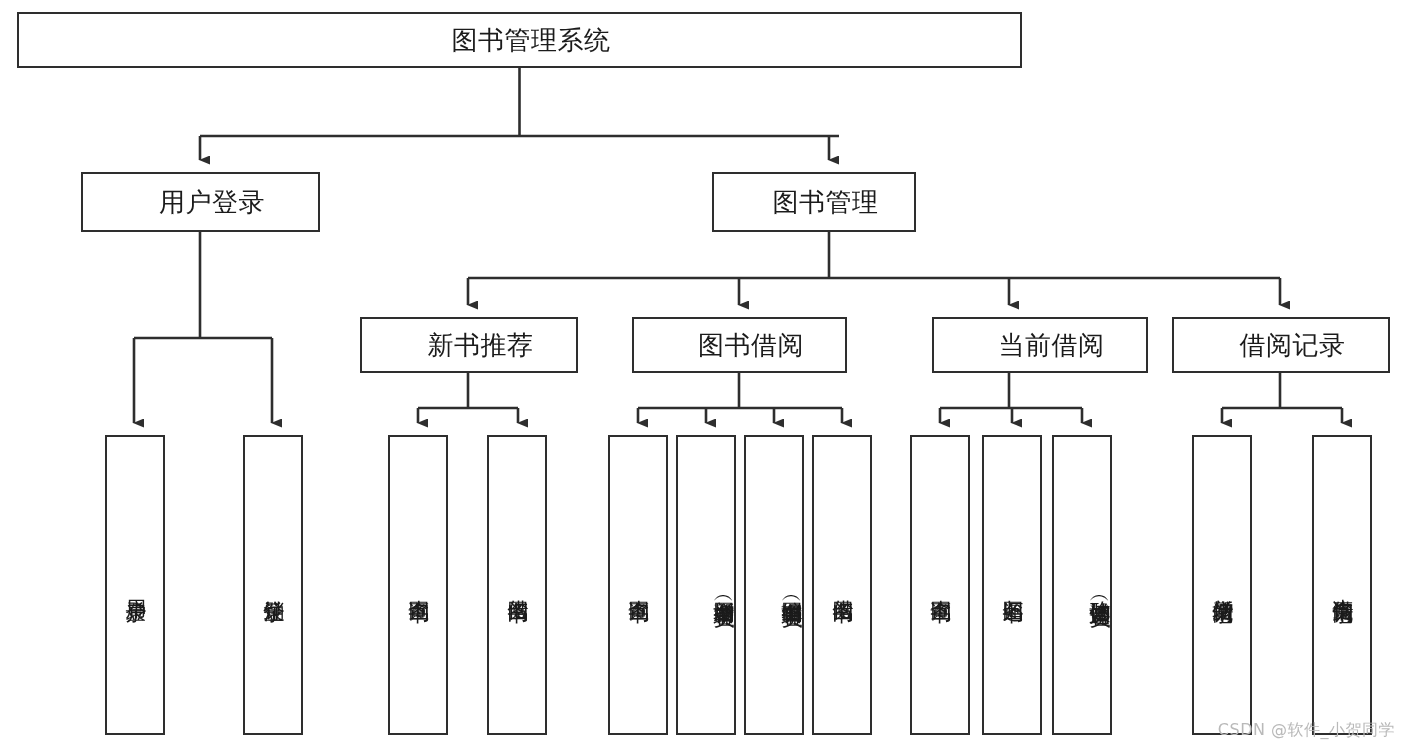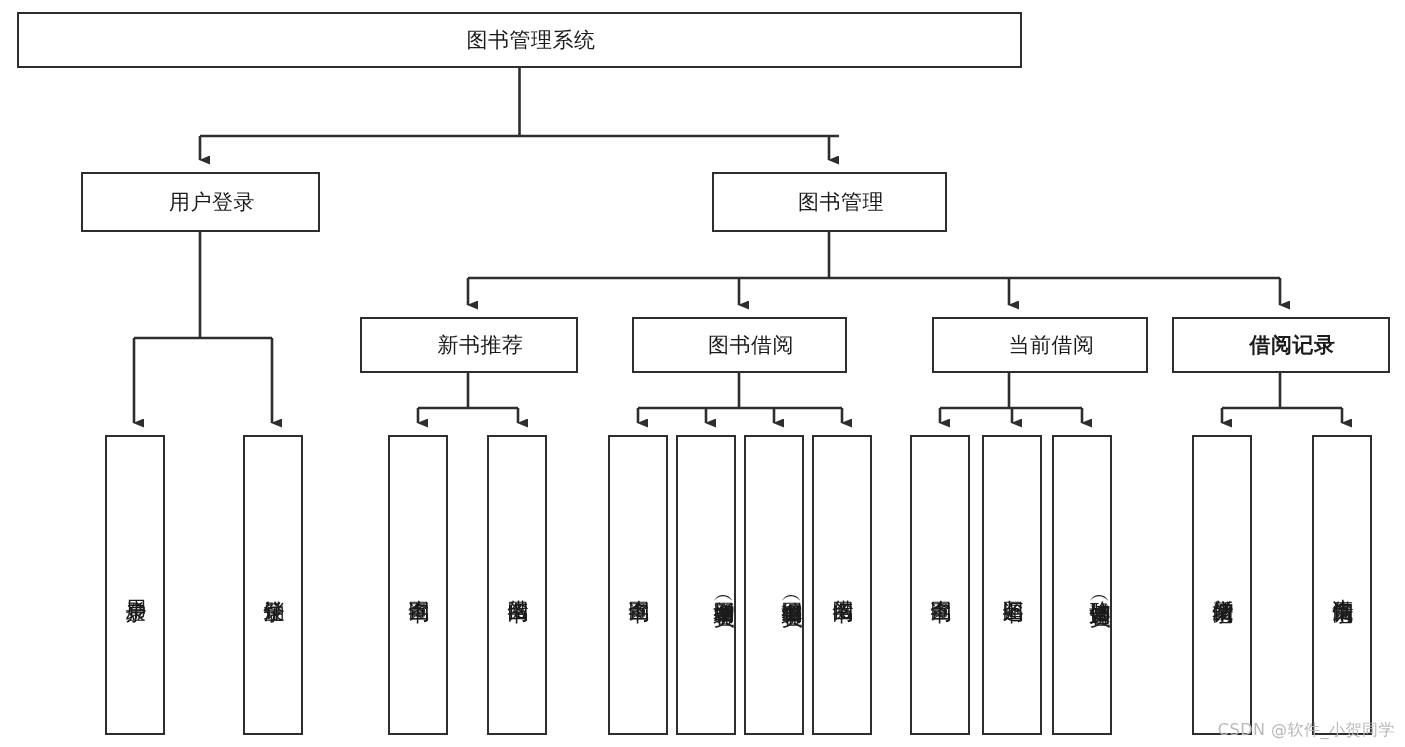--- a/index.html
+++ b/index.html
@@ -29,21 +29,21 @@
     position: absolute;
     box-sizing: border-box;
     border: 2.5px solid #2e2e2e;
     background: #ffffff;
     display: flex;
     align-items: center;
     justify-content: center;
     color: #1b1b1b;
   }
   .node.horizontal {
-    font-size: 21px;
+    font-size: 26px;
     letter-spacing: 0.5px;
     padding-left: 23px;
   }
   .node.vertical {
     writing-mode: vertical-rl;
     text-orientation: upright;
     font-size: 21px;
     align-items: flex-start;
     justify-content: center;
     padding-top: 6px;
@@ -125,34 +125,34 @@
     </g>
   </svg>
 
   <div class="node horizontal" id="node-root" style="left:17px; top:12px; width:1005px; height:56px;">
     <span class="node-label">图书管理系统</span>
   </div>
 
   <div class="node horizontal" style="left:81px; top:172px; width:239px; height:60px;">
     <span class="node-label">用户登录</span>
   </div>
-  <div class="node horizontal" style="left:712px; top:172px; width:235px; height:60px;">
+  <div class="node horizontal" style="left:712px; top:172px; width:204px; height:60px;">
     <span class="node-label">图书管理</span>
   </div>
 
   <div class="node horizontal" style="left:360px; top:317px; width:218px; height:56px;">
     <span class="node-label">新书推荐</span>
   </div>
   <div class="node horizontal" style="left:632px; top:317px; width:215px; height:56px;">
     <span class="node-label">图书借阅</span>
   </div>
   <div class="node horizontal" style="left:902px; top:317px; width:216px; height:56px;margin-left:30px;">
     <span class="node-label">当前借阅</span>
   </div>
-  <div class="node horizontal" style="left:1172px; top:317px; width:218px; height:56px;font-weight:bold;">
+  <div class="node horizontal" style="left:1172px; top:317px; width:218px; height:56px;">
     <span class="node-label">借阅记录</span>
   </div>
 
   <div class="node vertical centered" style="left:105px; top:435px; width:60px; height:300px;">
     <span class="node-label">用户登录</span>
   </div>
   <div class="node vertical centered" style="left:243px; top:435px; width:60px; height:300px;">
     <span class="node-label">注销登录</span>
   </div>
   <div class="node vertical centered" style="left:388px; top:435px; width:60px; height:300px;">

